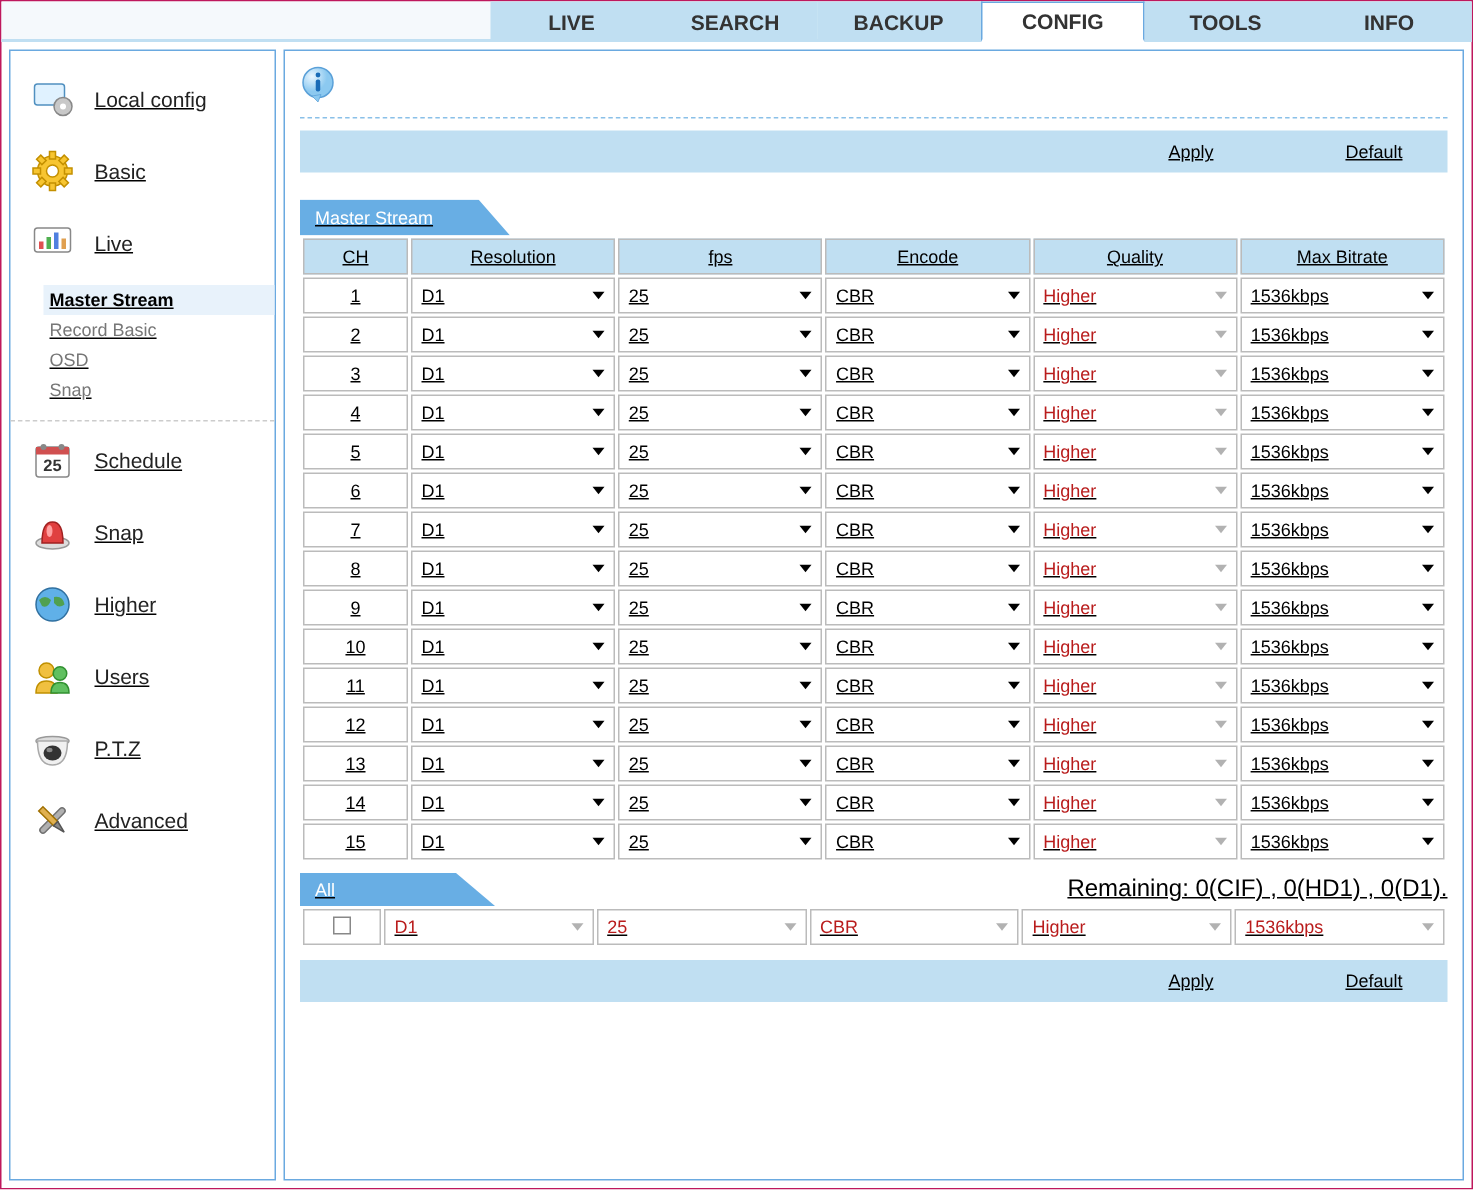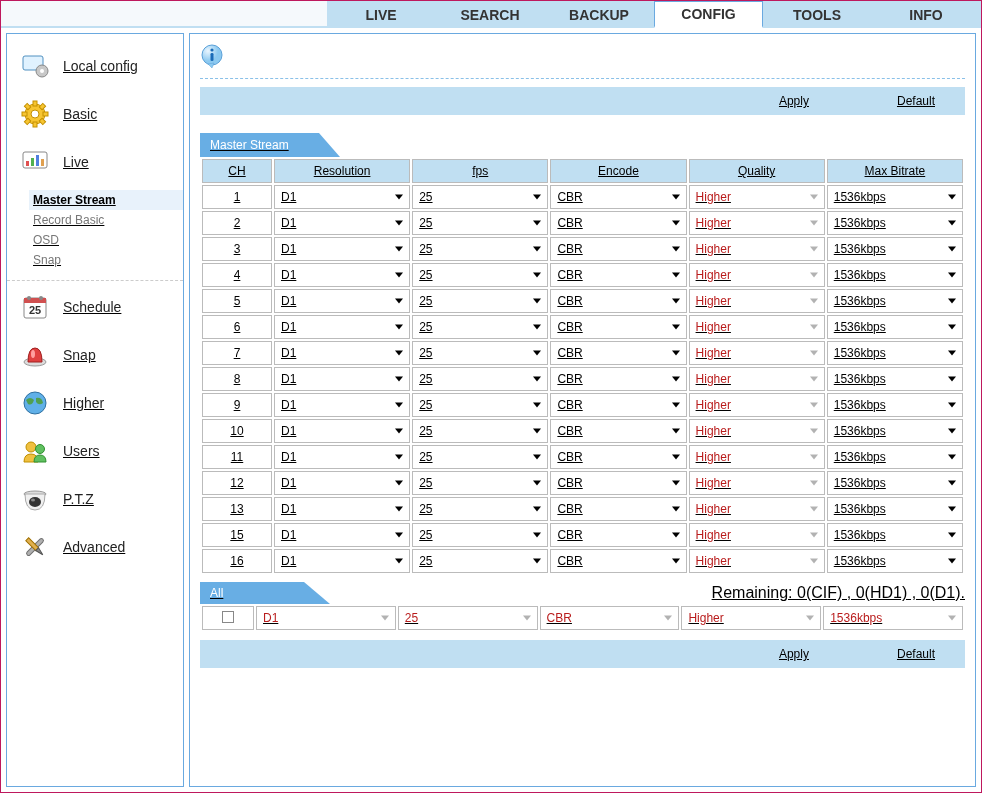--- a/index.html
+++ b/index.html
@@ -673,44 +673,44 @@
               <td class="select-cell disabled">
                 <div class="sel-text">Higher</div>
                 <div class="caret"></div>
               </td>
               <td class="select-cell">
                 <div class="sel-text">1536kbps</div>
                 <div class="caret"></div>
               </td>
             </tr>
             <tr>
+              <td class="ch-cell">14</td>
+              <td class="select-cell">
+                <div class="sel-text">D1</div>
+                <div class="caret"></div>
+              </td>
+              <td class="select-cell">
+                <div class="sel-text">25</div>
+                <div class="caret"></div>
+              </td>
+              <td class="select-cell">
+                <div class="sel-text">CBR</div>
+                <div class="caret"></div>
+              </td>
+              <td class="select-cell disabled">
+                <div class="sel-text">Higher</div>
+                <div class="caret"></div>
+              </td>
+              <td class="select-cell">
+                <div class="sel-text">1536kbps</div>
+                <div class="caret"></div>
+              </td>
+            </tr>
+            <tr>
               <td class="ch-cell">15</td>
-              <td class="select-cell">
-                <div class="sel-text">D1</div>
-                <div class="caret"></div>
-              </td>
-              <td class="select-cell">
-                <div class="sel-text">25</div>
-                <div class="caret"></div>
-              </td>
-              <td class="select-cell">
-                <div class="sel-text">CBR</div>
-                <div class="caret"></div>
-              </td>
-              <td class="select-cell disabled">
-                <div class="sel-text">Higher</div>
-                <div class="caret"></div>
-              </td>
-              <td class="select-cell">
-                <div class="sel-text">1536kbps</div>
-                <div class="caret"></div>
-              </td>
-            </tr>
-            <tr>
-              <td class="ch-cell">16</td>
               <td class="select-cell">
                 <div class="sel-text">D1</div>
                 <div class="caret"></div>
               </td>
               <td class="select-cell">
                 <div class="sel-text">25</div>
                 <div class="caret"></div>
               </td>
               <td class="select-cell">
                 <div class="sel-text">CBR</div>

